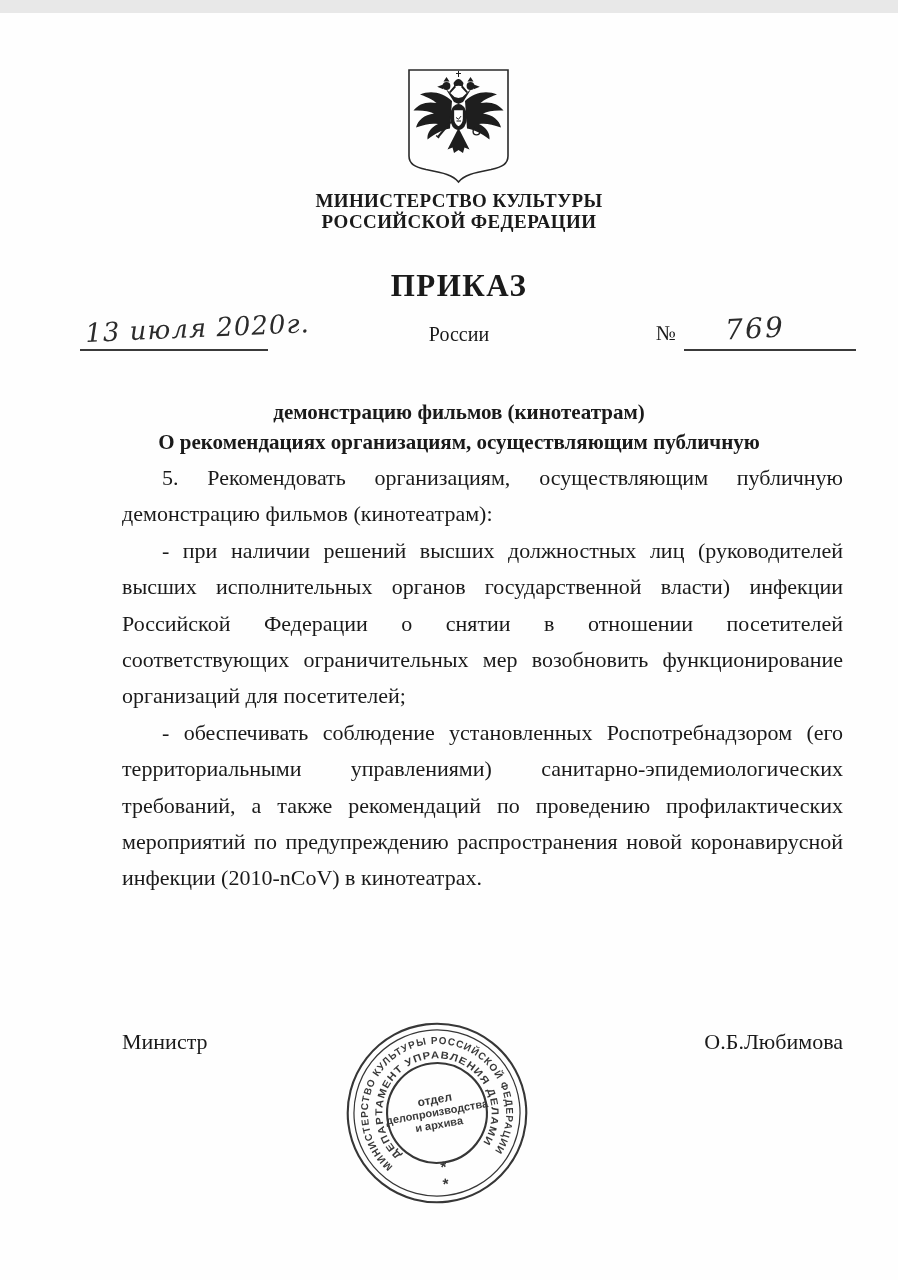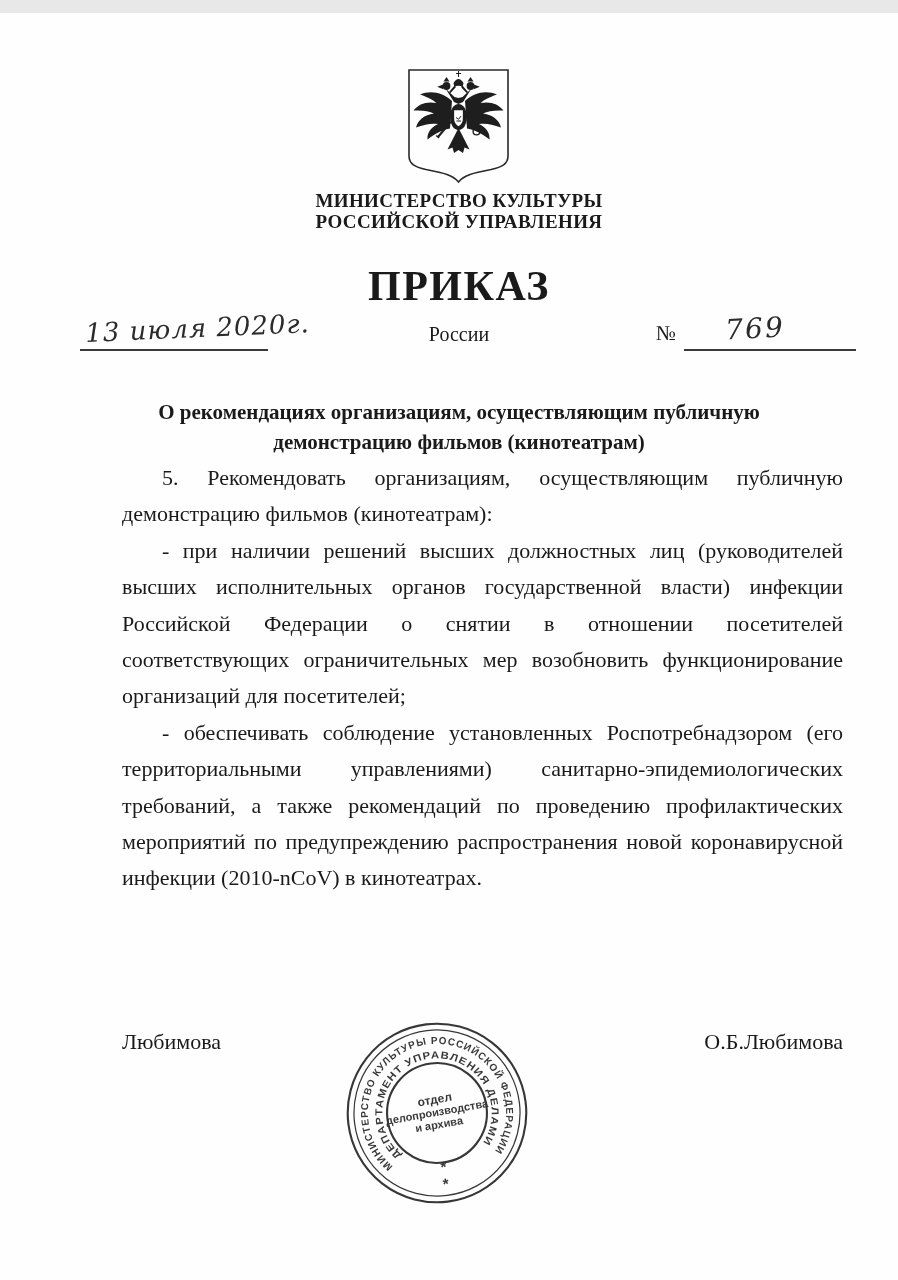--- a/index.html
+++ b/index.html
@@ -11,21 +11,21 @@
     font-family:"Liberation Serif", serif;
     color:#1a1a1a;
     overflow:hidden;
   }
   .center-col{position:absolute;left:20px;right:0;text-align:center;}
   
   .arms{position:absolute;left:405px;top:54px;width:107px;height:118px;}
   
   .ministry{top:177px;font-weight:bold;font-size:19px;line-height:21px;letter-spacing:.4px;}
   
-  .doctype{top:256px;font-weight:bold;font-size:42px;line-height:34px;letter-spacing:1.5px;}
+  .doctype{top:256px;font-weight:bold;font-size:31px;line-height:34px;letter-spacing:1.5px;}
   
   .meta-row{position:absolute;left:0;right:0;top:294px;height:46px;}
   .date-wrap{position:absolute;left:80px;width:188px;height:42px;border-bottom:2px solid #3a3a3a;}
   .hand{
     font-family:"DejaVu Serif", serif;
     font-style:italic;
     color:#2b2b2b;
     white-space:nowrap;
   }
   .date-text{position:absolute;left:6px;bottom:1px;font-size:26px;transform:rotate(-2.5deg);transform-origin:left bottom;letter-spacing:1px;}
@@ -86,49 +86,49 @@
       <circle cx="71.5" cy="64.5" r="3.4" fill="none" stroke="#1e1e1e" stroke-width="1.4"></circle>
       <path d="M71,58.5 h1 v2 h-1 z M69.5,59.5 h4 v1 h-4 z"></path>
     </g>
 
     <path d="M48.5,42.5 h10 v9 q0,6 -5,8.5 q-5,-2.5 -5,-8.5 z" fill="#ffffff" stroke="#1e1e1e" stroke-width="1.3"></path>
     <path d="M51,50.5 l2.5,1.8 l2.5,-3.2 M51.5,54 h4.5" fill="none" stroke="#1e1e1e" stroke-width="1"></path>
   </svg>
 
   <div class="center-col ministry">
     <div>МИНИСТЕРСТВО КУЛЬТУРЫ</div>
-    <div>РОССИЙСКОЙ УПРАВЛЕНИЯ</div>
+    <div>РОССИЙСКОЙ ФЕДЕРАЦИИ</div>
   </div>
 
   <div class="center-col doctype">ПРИКАЗ</div>
 
   <div class="meta-row">
     <div class="date-wrap">
       <span class="hand date-text">13 июля 2020г.</span>
     </div>
     <div class="city">России</div>
     <div class="num-label">№</div>
     <div class="num-wrap">
       <span class="hand num-text">769</span>
     </div>
   </div>
 
   <div class="center-col subject">
+    <div>демонстрацию фильмов (кинотеатрам)</div>
     <div>О рекомендациях организациям, осуществляющим публичную</div>
-    <div>демонстрацию фильмов (кинотеатрам)</div>
   </div>
 
   <main class="body-text">
     <p>5. Рекомендовать организациям, осуществляющим публичную демонстрацию фильмов (кинотеатрам):</p>
     <p>- при наличии решений высших должностных лиц (руководителей высших исполнительных органов государственной власти) инфекции Российской Федерации о снятии в отношении посетителей соответствующих ограничительных мер возобновить функционирование организаций для посетителей;</p>
     <p>- обеспечивать соблюдение установленных Роспотребнадзором (его территориальными управлениями) санитарно-эпидемиологических требований, а также рекомендаций по проведению профилактических мероприятий по предупреждению распространения новой коронавирусной инфекции (2010-nCoV) в кинотеатрах.</p>
   </main>
 
   <div class="sig-row">
-    <span>Любимова</span>
+    <span>Министр</span>
     <span>О.Б.Любимова</span>
   </div>
 
   <svg class="stamp" viewBox="0 0 200 200" aria-hidden="true">
     <defs>
       <path id="arcOuter" d="M49.1,150.9 A72,72 0 1 1 150.9,150.9" fill="none"></path>
       <path id="arcInner" d="M59.7,140.3 A57,57 0 1 1 140.3,140.3" fill="none"></path>
     </defs>
     <circle cx="100" cy="100" r="93" fill="none" stroke="#1c1c1c" stroke-width="2.2"></circle>
     <circle cx="100" cy="100" r="86.5" fill="none" stroke="#1c1c1c" stroke-width="1.3"></circle>

